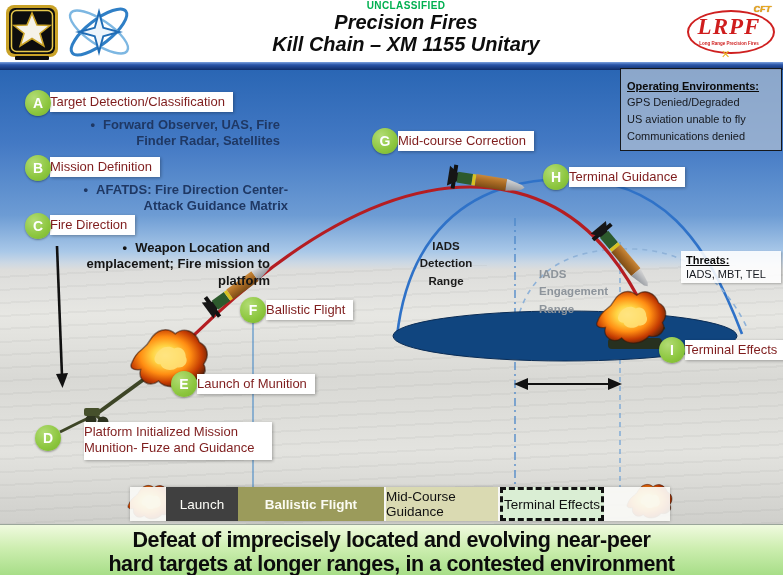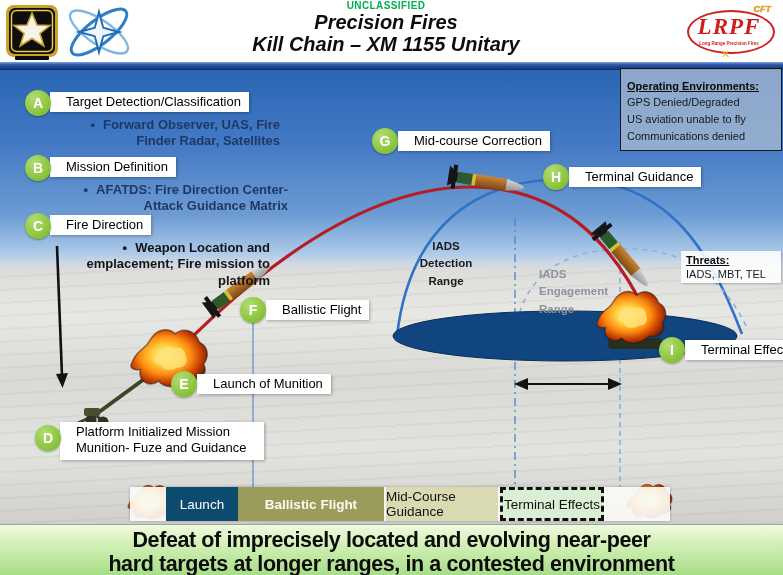--- a/index.html
+++ b/index.html
@@ -11,21 +11,21 @@
   .army-logo{position:absolute;left:5px;top:4px;}
   .ardec{position:absolute;left:60px;top:4px;width:200px;height:56px;}
   .ardec-swoosh{position:absolute;left:0;top:0;}
   .ardec-text{position:absolute;left:52px;top:8px;width:150px;}
   .ardec-tag{font-size:6px;font-style:italic;color:#777;border-bottom:1px solid #999;
              padding-bottom:1px;margin-left:22px;letter-spacing:.3px;}
   .ardec-name{font-size:27px;font-weight:800;font-style:italic;color:#161616;line-height:1;
               letter-spacing:-1px;}
   .ardec-sub{font-size:12px;font-weight:700;font-style:italic;color:#161616;letter-spacing:1px;
              margin-left:14px;line-height:1.1;}
-  .titleblock{position:absolute;left:216px;top:0;width:340px;text-align:center;}
+  .titleblock{position:absolute;left:236px;top:0;width:340px;text-align:center;}
   .classif{font-size:10px;font-weight:700;color:#00b050;letter-spacing:.4px;line-height:1.1;}
   .title1,.title2{font-size:20px;font-weight:800;font-style:italic;color:#0d0d0d;line-height:1.12;}
   .lrpf{position:absolute;right:6px;top:2px;width:96px;height:58px;}
   .lrpf-oval{position:absolute;left:6px;top:8px;width:84px;height:40px;border:2px solid #cf2020;
              border-radius:50%;}
   .lrpf-cft{position:absolute;right:6px;top:2px;font-size:9px;font-weight:800;font-style:italic;
             color:#e8a81c;text-shadow:0 0 1px #a06000;}
   .lrpf-name{position:absolute;left:0;top:12px;width:96px;text-align:center;
              font-family:"Liberation Serif","DejaVu Serif",serif;font-size:23px;font-weight:900;
              font-style:italic;color:#cf1d1d;letter-spacing:1px;}
@@ -42,23 +42,23 @@
   .ground-tex{position:absolute;left:0;top:195px;width:783px;height:259px;opacity:.5;
     background:repeating-linear-gradient(177deg,rgba(255,255,255,0) 0 11px,
                rgba(130,132,130,.16) 11px 13px);}
   .svgl{position:absolute;left:0;top:0;}
 
   
   .circle{position:absolute;width:26px;height:26px;border-radius:50%;
           background:radial-gradient(circle at 35% 30%,#b2dc74,#8cc63e 60%,#79b22e);
           color:#fff;font-size:14px;font-weight:700;text-align:center;line-height:26px;
           box-shadow:0 1px 2px rgba(0,0,0,.35);z-index:5;}
-  .sbox{position:absolute;background:#fff;color:#000000;font-size:13px;font-weight:500;
-        padding:2px 8px 3px 16px;white-space:nowrap;box-shadow:1px 1px 3px rgba(0,0,0,.3);z-index:4;}
-  .sbox.wrap{white-space:normal;line-height:1.25;}
+  .sbox{position:absolute;background:#fff;color:#7f1d1d;font-size:13px;font-weight:500;
+        padding:2px 8px 3px 0;white-space:nowrap;box-shadow:1px 1px 3px rgba(0,0,0,.3);z-index:4;}
+  .sbox.wrap{white-space:normal;line-height:1.25;margin-left:24px;}
   .detail{position:absolute;font-size:13px;font-weight:700;line-height:1.25;z-index:4;text-align:right;}
   .detail.navy{color:#1f3864;}
   .detail.black{color:#141414;font-weight:600;}
   .detail::before{content:"•";margin-right:8px;}
 
   
   .opsbox{position:absolute;left:620px;top:-2px;width:148px;background:rgba(178,192,212,.72);
           border:1.5px solid #15181d;padding:11px 6px 5px 6px;z-index:6;}
   .opsbox .bt{font-size:11px;font-weight:700;color:#0a0a0a;text-decoration:underline;
               margin-bottom:2px;}
@@ -70,21 +70,21 @@
   .rangelbl{position:absolute;font-size:11.5px;line-height:1.5;text-align:center;z-index:3;}
   .rangelbl.det{left:406px;top:168px;width:80px;color:#1a1a1a;font-weight:600;}
   .rangelbl.eng{left:531px;top:196px;width:84px;color:#8d949b;font-weight:700;text-align:left;
                 padding-left:8px;}
 
   
   .tline{position:absolute;left:130px;top:417px;width:540px;height:34px;
          background:rgba(250,250,246,.92);z-index:6;box-shadow:0 0 3px rgba(0,0,0,.25);}
   .tseg{position:absolute;top:0;height:34px;display:flex;align-items:center;justify-content:center;
         font-size:13.5px;font-weight:500;box-sizing:border-box;}
-  .tseg.s0{left:36px;width:72px;background:#0c4a6e;color:#fdfdf8;}
+  .tseg.s0{left:36px;width:72px;background:#404040;color:#fdfdf8;}
   .tseg.s1{left:108px;width:146px;background:#9b9b5b;color:#fbfbf2;font-weight:600;}
   .tseg.s2{left:256px;width:112px;background:#dadab2;color:#111;}
   .tseg.s3{left:370px;width:104px;background:#daeed4;color:#111;border:3px dashed #111;}
 
   
   .banner{position:absolute;left:0;top:524px;width:783px;height:51px;
           background:linear-gradient(180deg,#f0fadf 0%,#cdeeb0 45%,#a6dd86 100%);
           border-top:1px solid #9aa69a;text-align:center;z-index:7;}
   .banner div{font-size:21.5px;font-weight:700;color:#0c0c0c;letter-spacing:-.4px;line-height:1.12;}
   .banner div:first-child{margin-top:3px;}

